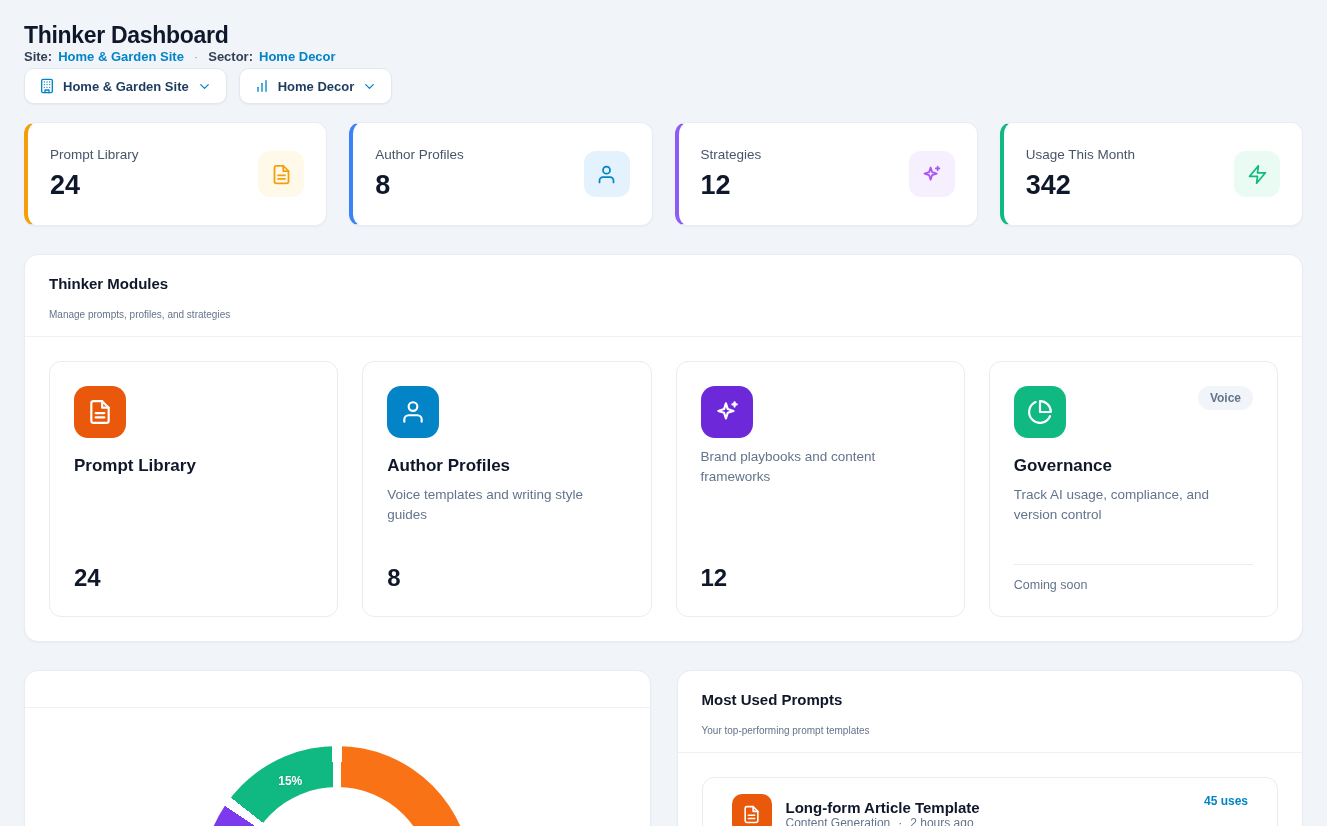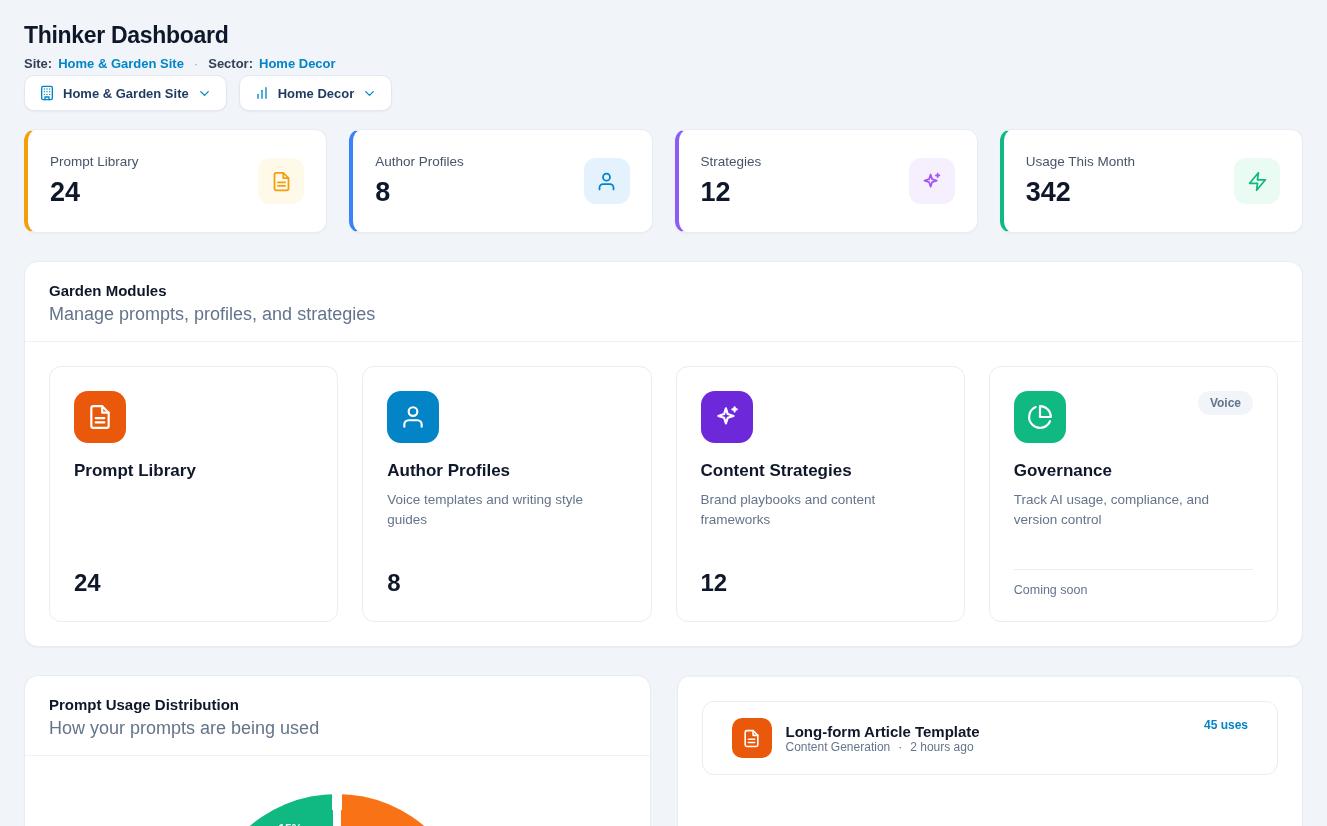--- a/index.html
+++ b/index.html
@@ -8,21 +8,21 @@
     width: 1327px; height: 826px; overflow: hidden;
     background: #f1f5f9;
     font-family: "Liberation Sans", "DejaVu Sans", sans-serif;
     color: #0f172a;
   }
   .page { padding: 22px 24px 0 24px; }
 
   
   .header-row { display: flex; justify-content: space-between; align-items: flex-start; margin-bottom: 18px; flex-direction: column; }
   .page-title { font-size: 23px; font-weight: 800; margin: 0; letter-spacing: -0.3px; color: #0f172a; }
-  .breadcrumb { margin-top: 7px; font-size: 13px; color: #334155; display: flex; gap: 6px; align-items: center; }
+  .breadcrumb { font-size: 13px; color: #334155; display: flex; gap: 6px; align-items: center; }
   .breadcrumb .lbl { font-weight: 600; color: #334155; }
   .breadcrumb a { color: #0284c7; font-weight: 600; text-decoration: none; cursor: pointer; }
   .breadcrumb .dot { color: #94a3b8; margin: 0 4px; }
   .header-actions { display: flex; gap: 12px; margin-top: 4px; }
   .selector-btn {
     display: flex; align-items: center; gap: 8px;
     background: #fff; border: 1px solid #e2e8f0; border-radius: 10px;
     padding: 0 14px; height: 36px; cursor: pointer;
     font-family: inherit; font-size: 13px; font-weight: 600; color: #1e3a5f;
     box-shadow: 0 1px 2px rgba(15,23,42,.05);
@@ -30,21 +30,21 @@
   .selector-btn svg { color: #0284c7; }
   .selector-btn .chev { color: #0e7490; }
 
   
   .card {
     background: #fff; border: 1px solid #e8edf3; border-radius: 14px;
     box-shadow: 0 1px 2px rgba(15,23,42,.04);
   }
   .card-header { padding: 20px 24px 16px 24px; }
   .card-title { font-size: 15px; font-weight: 700; color: #0f172a; }
-  .card-subtitle { font-size: 18px; color: #64748b; margin-top: 5px; }
+  .card-subtitle { font-size: 10px; color: #64748b; margin-top: 17px; }
   .divider { border-top: 1px solid #eef2f6; height: 0; }
 
   
   .stats-grid { display: grid; grid-template-columns: repeat(4, 1fr); gap: 22px; margin-bottom: 28px; }
   .stat-card {
     background: #fff; border: 1px solid #e8edf3; border-left: 4px solid #999;
     border-radius: 12px; box-shadow: 0 1px 2px rgba(15,23,42,.04);
     height: 104px; padding: 18px 22px; display: flex; align-items: center; justify-content: space-between;
   }
   .stat-label { font-size: 13.5px; color: #475569; }
@@ -218,21 +218,21 @@
       <div class="stat-icon" style="background: rgb(233, 251, 242); color: rgb(16, 185, 129);">
         <svg viewBox="0 0 24 24" fill="none" stroke="currentColor" stroke-width="2" stroke-linecap="round" stroke-linejoin="round">
             <polygon points="13 2 3 14 12 14 11 22 21 10 12 10 13 2"></polygon>
           </svg>
       </div>
     </div>
   </div>
 
   <section class="card modules-card">
     <div class="card-header">
-      <div class="card-title">Garden Modules</div>
+      <div class="card-title">Thinker Modules</div>
       <div class="card-subtitle">Manage prompts, profiles, and strategies</div>
     </div>
     <div class="divider"></div>
     <div class="modules-grid">
 
       <div class="module-tile">
         <div class="module-top">
           <div class="module-icon" style="background: rgb(234, 88, 12);">
             <svg viewBox="0 0 24 24" fill="none" stroke="currentColor" stroke-width="2" stroke-linecap="round" stroke-linejoin="round">
                 <path d="M14 2H6a2 2 0 0 0-2 2v16a2 2 0 0 0 2 2h12a2 2 0 0 0 2-2V8z"></path>
@@ -263,21 +263,20 @@
       <div class="module-tile">
         <div class="module-top">
           <div class="module-icon" style="background: rgb(109, 40, 217);">
             <svg viewBox="0 0 24 24" fill="none" stroke="currentColor" stroke-width="2" stroke-linecap="round" stroke-linejoin="round">
                 <path d="M11 4l1.7 5.3L18 11l-5.3 1.7L11 18l-1.7-5.3L4 11l5.3-1.7z"></path>
                 <path d="M19 3v4"></path>
                 <path d="M21 5h-4"></path>
               </svg>
           </div>
         </div>
-        <div class="module-title">Content Strategies</div>
         <div class="module-desc">Brand playbooks and content frameworks</div>
         <div class="module-count">12</div>
       </div>
 
       <div class="module-tile">
         <div class="module-top">
           <div class="module-icon" style="background: rgb(16, 185, 129);">
             <svg viewBox="0 0 24 24" fill="none" stroke="currentColor" stroke-width="2" stroke-linecap="round" stroke-linejoin="round">
                 <path d="M21.21 15.89A10 10 0 1 1 8 2.83"></path>
                 <path d="M22 12A10 10 0 0 0 12 2v10z"></path>
@@ -289,33 +288,35 @@
         <div class="module-desc">Track AI usage, compliance, and version control</div>
         <div class="module-footer">Coming soon</div>
       </div>
     </div>
   </section>
 
   <div class="bottom-grid">
 
     <section class="card">
       <div class="card-header">
-        <div class="card-title">Prompt Usage Distribution</div>
-        <div class="card-subtitle">How your prompts are being used</div>
       </div>
       <div class="divider"></div>
       <div class="chart-area">
         <div class="donut" style="background: conic-gradient(rgb(255, 255, 255) 0%, rgb(255, 255, 255) 0.6%, rgb(249, 115, 22) 0.6%, rgb(249, 115, 22) 44.4%, rgb(255, 255, 255) 44.4%, rgb(255, 255, 255) 45%, rgb(255, 255, 255) 45%, rgb(255, 255, 255) 45.6%, rgb(59, 130, 246) 45.6%, rgb(59, 130, 246) 62.4%, rgb(255, 255, 255) 62.4%, rgb(255, 255, 255) 63%, rgb(255, 255, 255) 63%, rgb(255, 255, 255) 63.6%, rgb(124, 58, 237) 63.6%, rgb(124, 58, 237) 84.4%, rgb(255, 255, 255) 84.4%, rgb(255, 255, 255) 85%, rgb(255, 255, 255) 85%, rgb(255, 255, 255) 85.6%, rgb(16, 185, 129) 85.6%, rgb(16, 185, 129) 99.4%, rgb(255, 255, 255) 99.4%, rgb(255, 255, 255) 100%);">
           <div class="donut-hole"></div>
           <span class="donut-label" style="left: 88px; top: 35.2073px;">15%</span>
         </div>
       </div>
     </section>
 
     <section class="card">
+      <div class="card-header">
+        <div class="card-title">Most Used Prompts</div>
+        <div class="card-subtitle">Your top-performing prompt templates</div>
+      </div>
       <div class="divider"></div>
       <div class="prompt-list">
         <div class="prompt-item">
           <div class="prompt-item-icon">
             <svg viewBox="0 0 24 24" fill="none" stroke="currentColor" stroke-width="2" stroke-linecap="round" stroke-linejoin="round">
                 <path d="M14 2H6a2 2 0 0 0-2 2v16a2 2 0 0 0 2 2h12a2 2 0 0 0 2-2V8z"></path>
                 <polyline points="14 2 14 8 20 8"></polyline>
                 <line x1="16" y1="13" x2="8" y2="13"></line>
                 <line x1="16" y1="17" x2="8" y2="17"></line>
               </svg>

